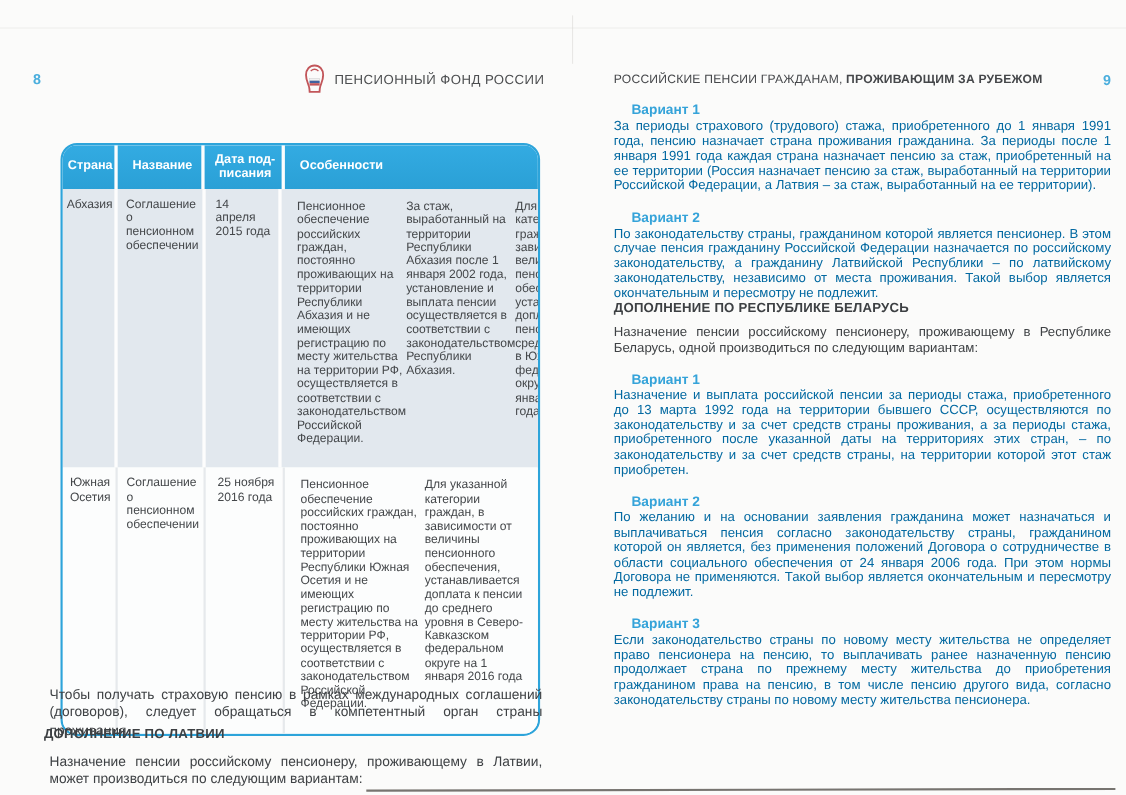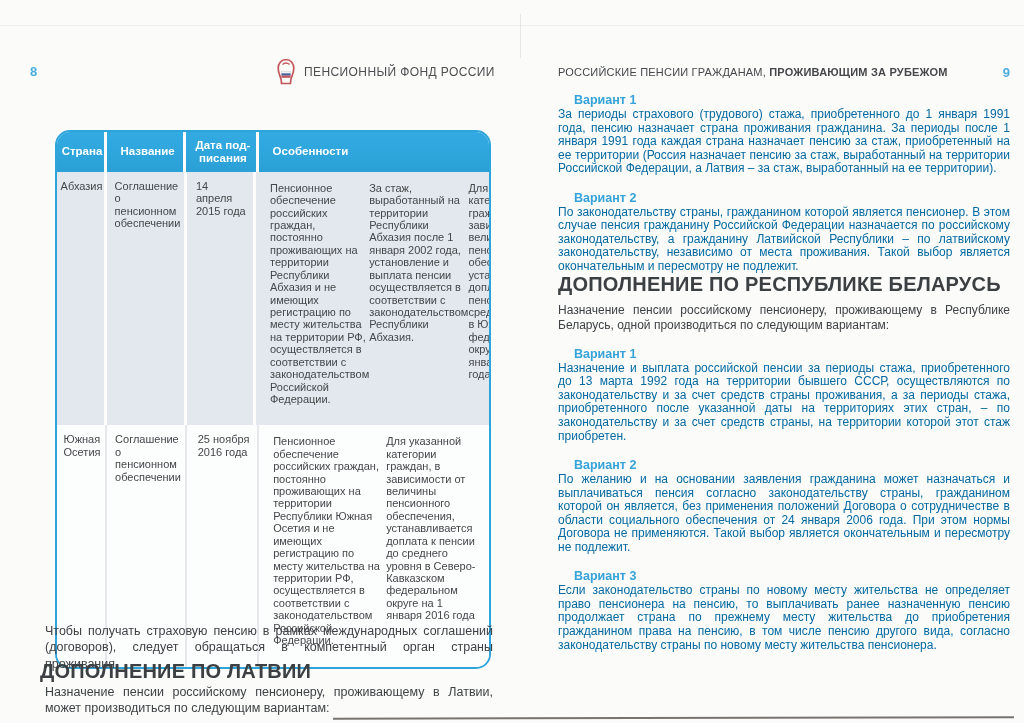--- a/index.html
+++ b/index.html
@@ -59,21 +59,21 @@
   .feat p{margin:0 0 10px;text-align:left;}
   .feat p:last-child{margin-bottom:0;}
   .pre{white-space:pre-line;}
 
   
   .note{
     position:absolute;left:15px;top:565px;width:448px;margin:0;
     font-size:12.5px;line-height:1.3;text-align:justify;color:#3f4245;
   }
   h2.section{
-    margin:0;font-size:20px;font-weight:bold;color:#3d4043;letter-spacing:.2px;white-space:nowrap;
+    margin:0;font-size:12px;font-weight:bold;color:#3d4043;letter-spacing:.2px;white-space:nowrap;
   }
   .lat-title{position:absolute;left:10px;top:602px;}
   .lat-intro{
     position:absolute;left:15px;top:626px;width:448px;margin:0;
     font-size:12.5px;line-height:1.3;text-align:justify;
   }
 
   
   .rp-head{position:relative;font-size:11px;letter-spacing:.2px;color:#45474a;padding-top:8px;white-space:nowrap;}
   .rp-head .hb{font-weight:bold;}

